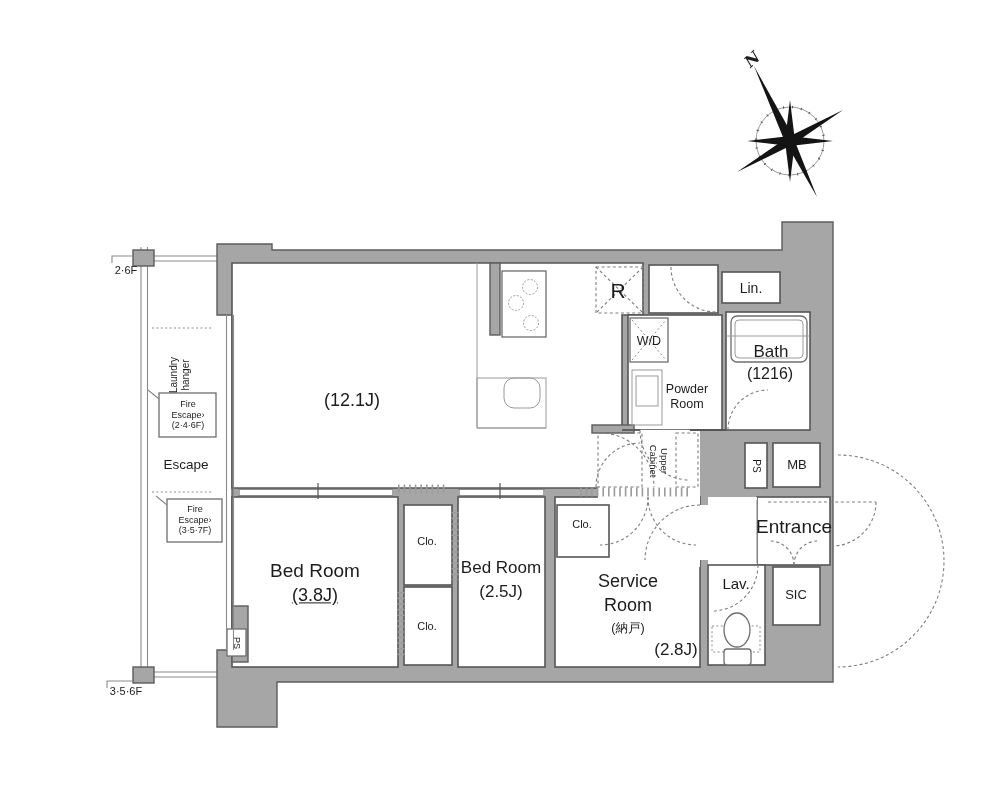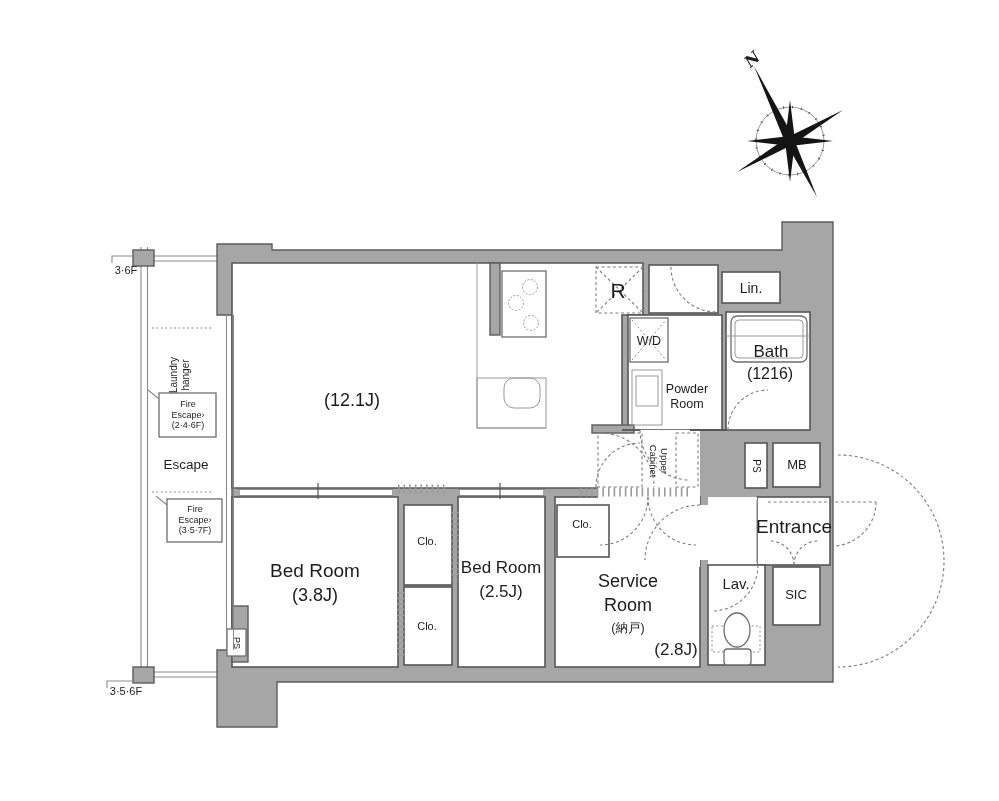--- a/index.html
+++ b/index.html
@@ -169,21 +169,21 @@
     <polygon class="blk" points="790,100 785,141 795,141"></polygon>
     <polygon class="blk" points="790,182 785,141 795,141"></polygon>
     <polygon class="blk" points="833,141 790,136 790,146"></polygon>
     <polygon class="blk" points="747,141 790,136 790,146"></polygon>
   </g>
 </svg>
 
   <div class="lbl" style="left:352px;top:401px;font-size:18px;">(12.1J)</div>
 
   <div class="lbl" style="left:315px;top:571px;font-size:19px;">Bed Room</div>
-  <div class="lbl" style="left:315px;top:596px;font-size:18px;">(3.8J)</div>
+  <div class="lbl" style="left:315px;top:596px;font-size:18px;text-decoration:underline;">(3.8J)</div>
 
   <div class="lbl" style="left:501px;top:568px;font-size:17px;">Bed Room</div>
   <div class="lbl" style="left:501px;top:592px;font-size:17px;text-align:center;">(2.5J)</div>
 
   <div class="lbl" style="left:628px;top:582px;font-size:18px;">Service</div>
   <div class="lbl" style="left:628px;top:606px;font-size:18px;">Room</div>
   <div class="lbl" style="left:628px;top:628px;font-size:12.5px;">(納戸)</div>
   <div class="lbl" style="left:628px;top:650px;font-size:17px;margin-left:48px;">(2.8J)</div>
 
   <div class="lbl" style="left:771px;top:352px;font-size:17px;">Bath</div>
@@ -211,17 +211,17 @@
   <div class="lbl" style="left:186px;top:465px;font-size:13.5px;">Escape</div>
   <div class="lbl rotm90" style="left:180px;top:375px;font-size:10px;">Laundry
 hanger</div>
   <div class="lbl" style="left:188px;top:415px;font-size:9px;">Fire
 Escape›
 (2·4·6F)</div>
   <div class="lbl" style="left:195px;top:520px;font-size:9px;">Fire
 Escape›
 (3·5·7F)</div>
 
-  <div class="lbl" style="left:126px;top:270px;font-size:11px;">3·6F</div>
+  <div class="lbl" style="left:126px;top:270px;font-size:11px;">2·6F</div>
   <div class="lbl" style="left:126px;top:691px;font-size:11px;">3·5·6F</div>
 
   <div class="lbl rotN" style="left:753px;top:60px;font-size:16px;">N</div>
 </div>
 
 </body></html>

